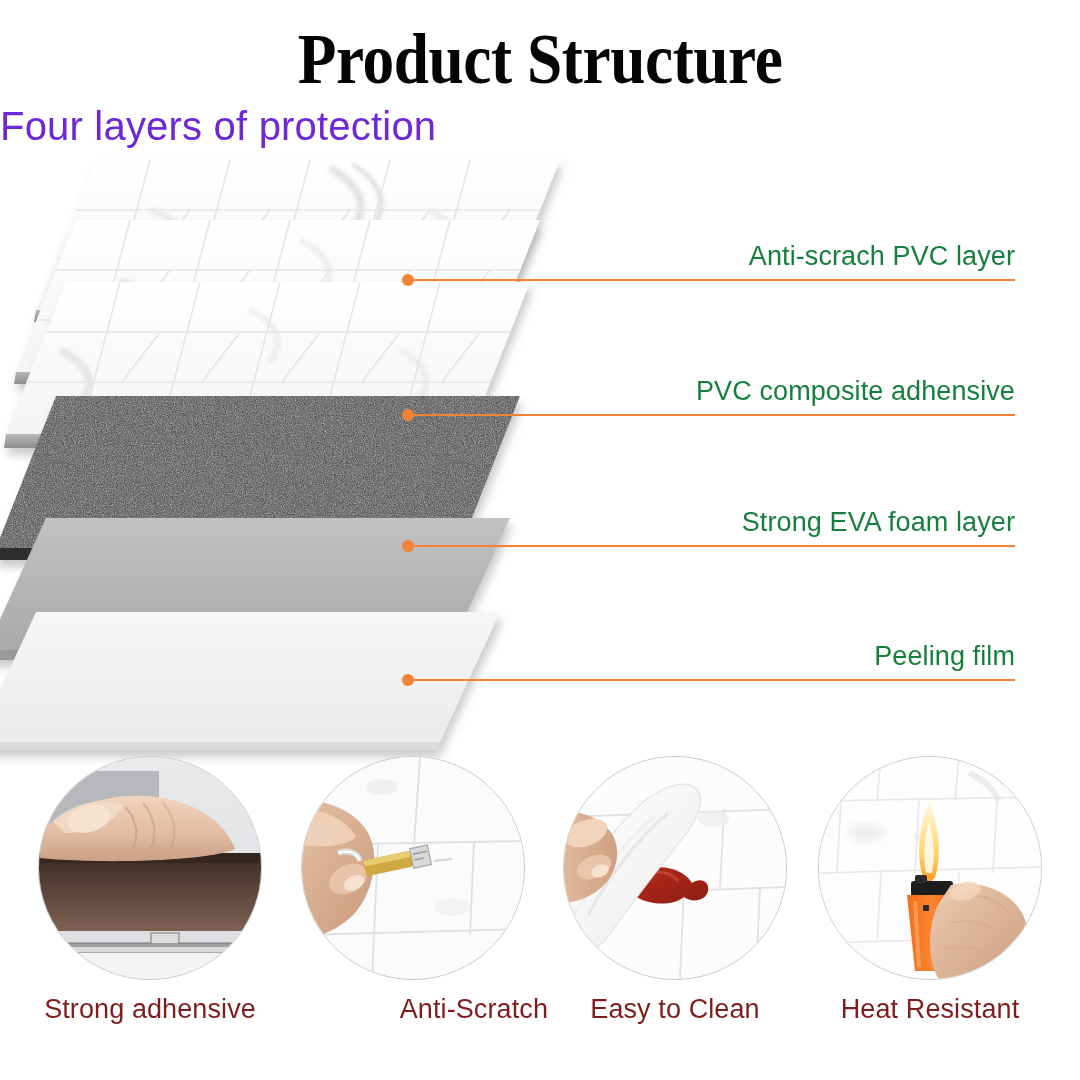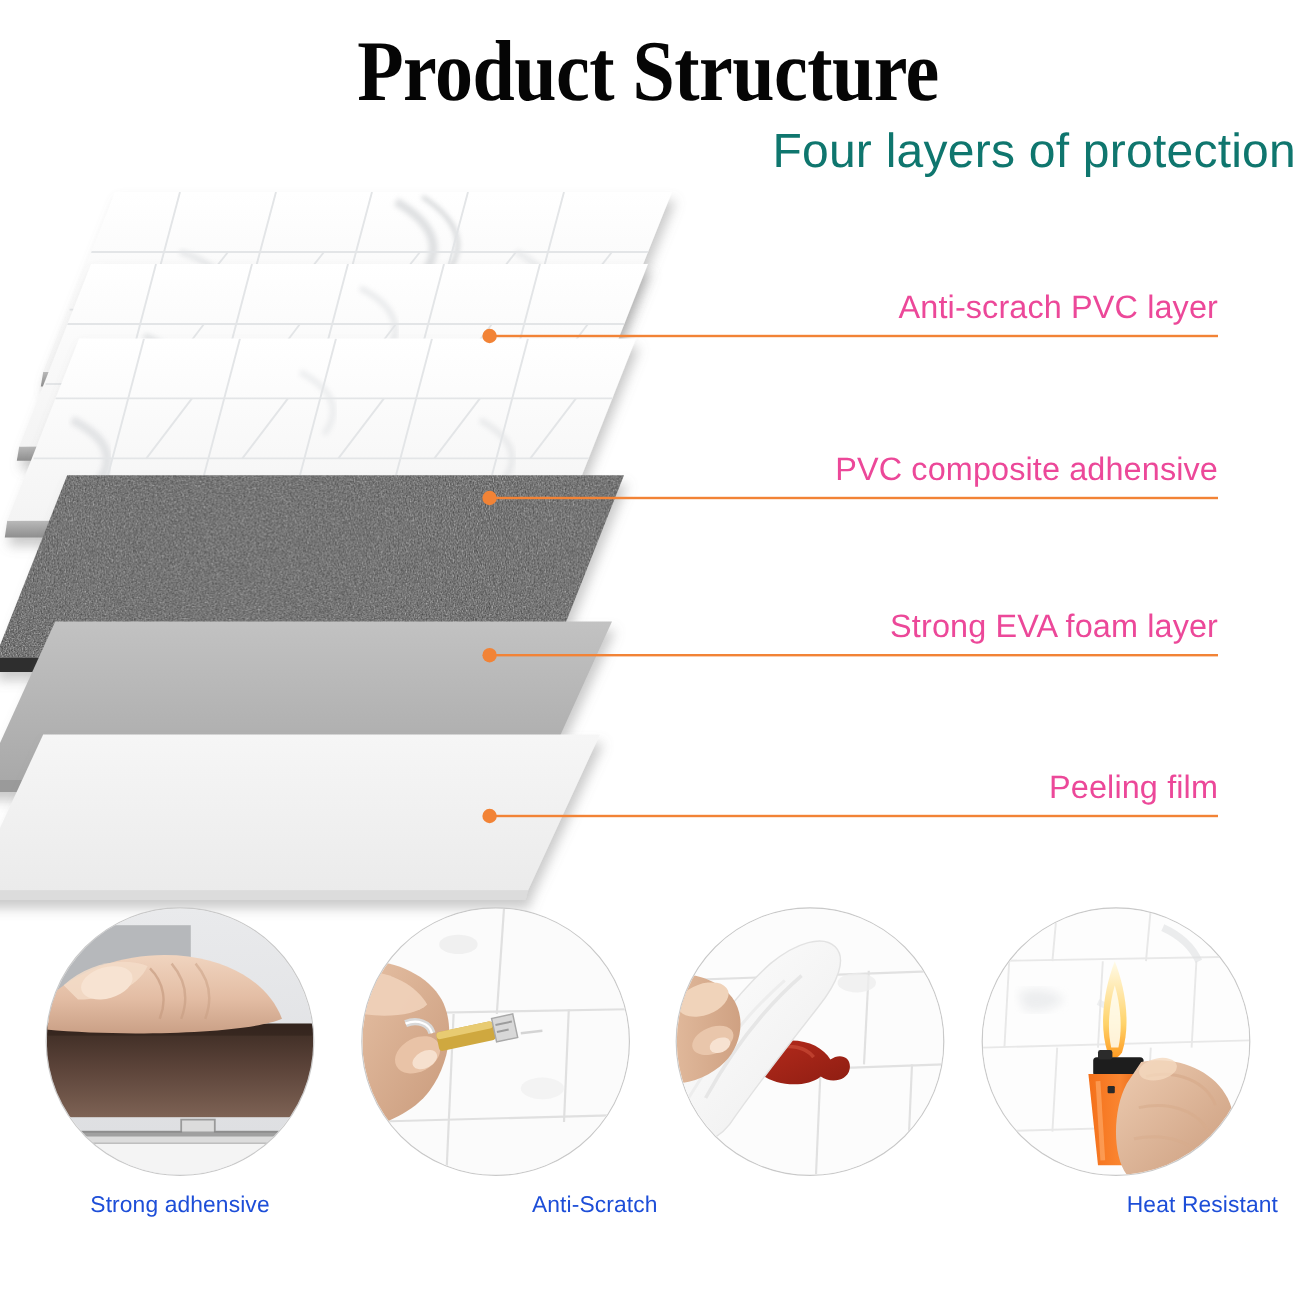--- a/index.html
+++ b/index.html
@@ -12,55 +12,55 @@
 
   
   .title{
     position:absolute;left:0;top:22px;width:1080px;text-align:center;
     font-family:"Liberation Serif",serif;
     font-weight:700;font-size:72px;letter-spacing:-0.5px;color:#050505;
     transform:scaleX(0.88);transform-origin:50% 50%;
     line-height:1.05;
   }
   .subtitle{
-    position:absolute;left:0;top:104px;width:1080px;text-align:right;
-    font-size:40px;color:#0f766e;font-weight:400;letter-spacing:0.2px;
+    position:absolute;left:0;top:104px;width:1080px;text-align:left;
+    font-size:40px;color:#6d28d9;font-weight:400;letter-spacing:0.2px;
   }
 
   
   .stack{position:absolute;left:0;top:150px;width:700px;height:620px;}
   .stack svg{display:block;}
 
   
   .callouts{position:absolute;left:0;top:0;width:1080px;height:760px;}
   .callout{position:absolute;height:0;}
   .callout .line{
     position:absolute;left:0;top:0;height:2px;background:#F28336;
   }
   .callout .dot{
     position:absolute;left:-6px;top:-5px;width:12px;height:12px;
     border-radius:50%;background:#F28336;
   }
   .callout .ctext{
     position:absolute;right:0;bottom:7px;
-    font-size:27px;color:#ec4899;white-space:nowrap;letter-spacing:0.1px;
+    font-size:27px;color:#15803d;white-space:nowrap;letter-spacing:0.1px;
   }
 
   
   .features{position:absolute;left:0;top:752px;width:1080px;height:328px;}
   .feat{position:absolute;top:0;width:270px;text-align:center;}
   .feat .circ{
     position:relative;width:222px;height:222px;margin:4px auto 0;
     border-radius:50%;overflow:hidden;
     border:1px solid #c9c9c9;
     background:#f2f2f2;
   }
   .feat .circ svg{display:block;}
   .feat .cap{
-    margin-top:14px;font-size:19px;color:#1d4ed8;letter-spacing:0.1px;
+    margin-top:14px;font-size:27px;color:#7f1d1d;letter-spacing:0.1px;
     white-space:nowrap;
   }
 </style>
 </head>
 <body>
 
 <div class="page">
 
   <div class="title">Product Structure</div>
   <div class="subtitle">Four layers of protection</div>
@@ -365,23 +365,24 @@
           <path d="M-12 170 C 10 128 40 80 78 46 C 100 28 122 22 132 32 C 142 42 134 62 118 82 C 96 110 66 148 44 180 C 30 198 8 200 -12 192 Z" fill="url(#f3tow)" stroke="#e2e2e2" stroke-width="1.2"></path>
           <path d="M24 158 C 46 118 74 82 104 56" stroke="#e6e6e6" stroke-width="3" fill="none"></path>
           <path d="M6 164 C 30 124 58 88 90 60" stroke="#ededed" stroke-width="2.5" fill="none"></path>
 
           <path d="M-14 58 C 6 50 34 58 46 74 C 58 90 54 114 40 128 C 24 144 -2 150 -18 144 Z" fill="url(#f3skin)"></path>
           <ellipse cx="22" cy="76" rx="22" ry="13" fill="#f0d3ba" transform="rotate(-20 22 76)"></ellipse>
           <ellipse cx="30" cy="110" rx="18" ry="11" fill="#e9c6ab" transform="rotate(-22 30 110)"></ellipse>
           <ellipse cx="36" cy="114" rx="9" ry="6" fill="#f7e2d1" transform="rotate(-22 36 114)"></ellipse>
         </svg>
       </div>
-    </div>
-
-    <div class="feat" style="left:795px;text-align:right;">
+      <div class="cap">Easy to Clean</div>
+    </div>
+
+    <div class="feat" style="left:795px;">
       <div class="circ">
         <svg width="222" height="222" viewBox="0 0 222 222" xmlns="http://www.w3.org/2000/svg">
           <defs>
             <linearGradient id="f4skin" x1="0" y1="0" x2="1" y2="1">
               <stop offset="0" stop-color="#edcbb0"></stop>
                 <stop offset="1" stop-color="#cb9d7e"></stop>
             </linearGradient>
             <linearGradient id="f4lit" x1="0" y1="0" x2="1" y2="0">
               <stop offset="0" stop-color="#f4701a"></stop>
                 <stop offset="0.5" stop-color="#fa8530"></stop>

